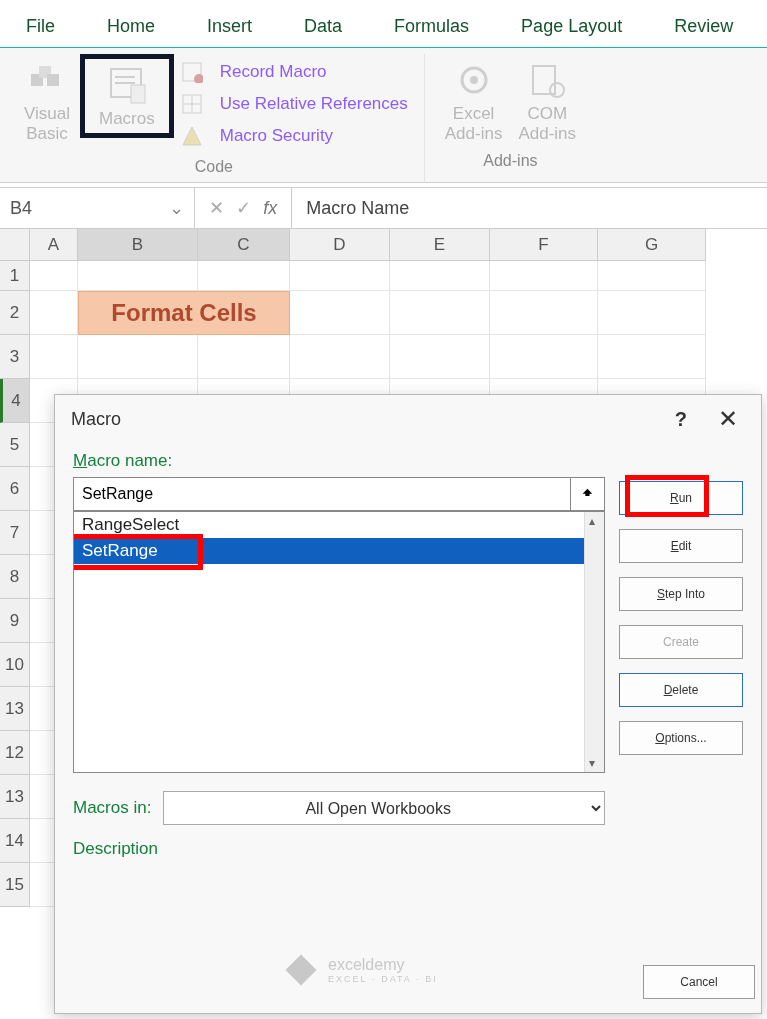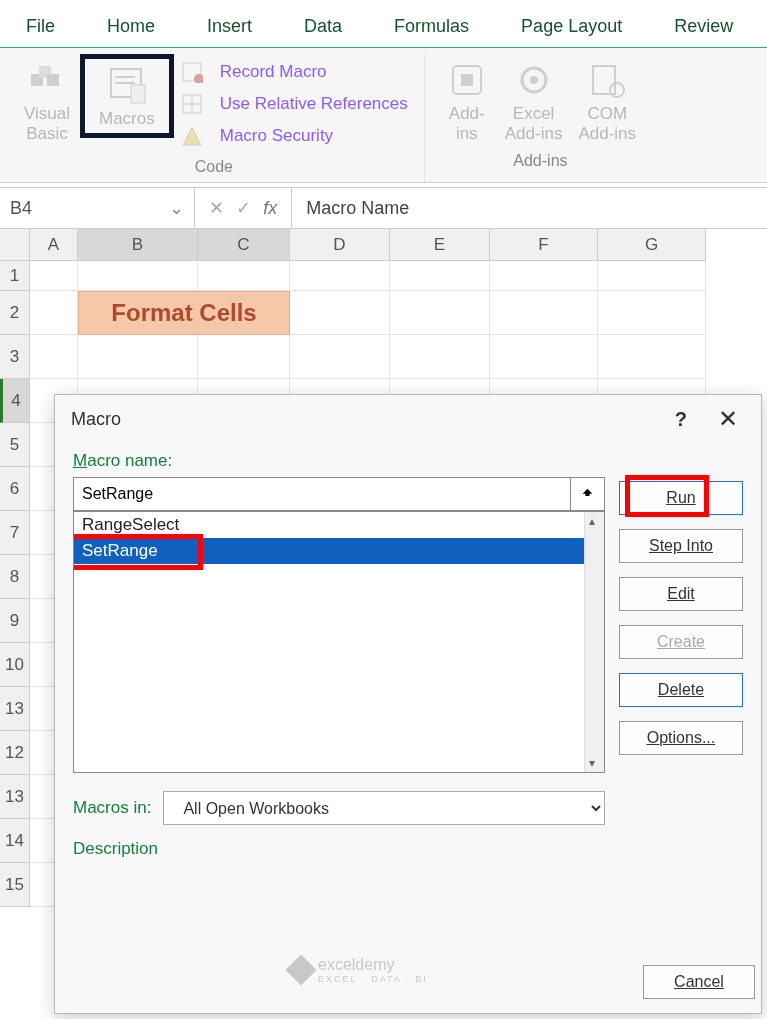--- a/index.html
+++ b/index.html
@@ -65,29 +65,29 @@
 .name-input input { flex:1; border:1px solid #888; height:34px; padding:0 8px; font-size:16px;}
 .name-input .up { width:34px; height:34px; border:1px solid #888; border-left:none; display:flex;align-items:center;justify-content:center; background:#fff; font-weight:bold;}
 .macro-list { border:1px solid #888; height: 262px; margin-top: 0; background:#fff; position:relative; overflow:hidden;}
 .macro-list .item { padding:3px 8px; font-size:17px; color:#222;}
 .macro-list .item.sel { background:#1060c0; color:#fff; }
 .macro-list .scroll { position:absolute; right:0; top:0; width:20px; height:100%; background:#f0f0f0; border-left:1px solid #ddd;}
 .macro-list .scroll::before{content:"▴"; position:absolute; top:2px; left:4px; font-size:12px; color:#666;}
 .macro-list .scroll::after{content:"▾"; position:absolute; bottom:2px; left:4px; font-size:12px; color:#666;}
 .hl-box { position:absolute; border:5px solid #ff0000; pointer-events:none;}
 .in-row { display:flex; align-items:center; gap:12px; margin-top: 18px;}
-.in-row select { flex:1; height:34px; border:1px solid #aaa; background:#fff; padding:0 15px; font-size:16px; color:#333;}
-.btn { height:34px; border:1px solid #999; background:#fdfdfd; font-size:16px; color:#333; cursor:pointer; width:100%;text-decoration:underline;}
+.in-row select { flex:1; height:34px; border:1px solid #aaa; background:#fff; padding:0 15px; font-size:16px; color:#333;text-align:center;}
+.btn { height:34px; border:1px solid #999; background:#fdfdfd; font-size:12px; color:#333; cursor:pointer; width:100%;}
 .btn.primary { border:1.5px solid #2a6ec0; }
 .btn:disabled { color:#aaa; }
 .btn .u { text-decoration: underline; }
 .dlg-foot { position:absolute; bottom:14px; right:6px; }
 .dlg-foot .btn { width:112px; }
 
-.watermark { position:absolute; left:290px; top:956px; font-size:16px; color:#c8c8c8; display:flex; align-items:center; gap:6px;}
+.watermark { position:absolute; left:290px; top:956px; font-size:16px; color:#c8c8c8; display:flex; align-items:center; gap:16px;}
 .watermark .badge { width:22px; height:22px; background:#c8c8c8; display:inline-block; transform:rotate(45deg);}
 .watermark small{display:block; font-size:9px; letter-spacing:2px;}
 </style>
 </head>
 <body>
 
 <div class="tabs">
   <div>File</div>
   <div>Home</div>
   <div>Insert</div>
@@ -150,30 +150,20 @@
             </span>
           <span>Macro Security</span>
         </div>
       </div>
     </div>
     <div class="group-label">Code</div>
   </div>
 
   <div class="ribbon-group">
     <div class="ribbon-row">
-      <div class="ribbon-big">
-        <span class="ic">
-            <svg width="40" height="40">
-              <rect x="6" y="6" width="28" height="28" rx="4" fill="none" stroke="#cfcfcf" stroke-width="2"></rect>
-              <rect x="14" y="14" width="12" height="12" fill="#cfcfcf"></rect>
-            </svg>
-          </span>
-        <span style="white-space:pre-line;text-align:center">Add-
-ins</span>
-      </div>
       <div class="ribbon-big">
         <span class="ic">
             <svg width="40" height="40">
               <circle cx="20" cy="20" r="12" fill="none" stroke="#cfcfcf" stroke-width="3"></circle>
               <circle cx="20" cy="20" r="4" fill="#cfcfcf"></circle>
             </svg>
           </span>
         <span style="white-space:pre-line;text-align:center">Excel
 Add-ins</span>
       </div>
@@ -402,22 +392,22 @@
         <span class="lbl" style="margin:0">Macros in:</span>
         <select><option>All Open Workbooks</option></select>
       </div>
       <div class="lbl" style="margin-top:14px">Description</div>
     </div>
     <div class="dlg-right">
       <div style="position:relative">
         <button class="btn primary"><span class="u">R</span><span>un</span></button>
         <div class="hl-box" style="left:6px;top:-6px;width:84px;height:42px"></div>
       </div>
+      <button class="btn"><span class="u">E</span>dit</button>
       <button class="btn"><span class="u">S</span>tep Into</button>
-      <button class="btn"><span class="u">E</span>dit</button>
       <button class="btn" disabled="">Create</button>
       <button class="btn primary"><span class="u">D</span>elete</button>
       <button class="btn"><span class="u">O</span>ptions...</button>
     </div>
   </div>
   <div class="dlg-foot">
     <button class="btn">Cancel</button>
   </div>
 </div>
 

